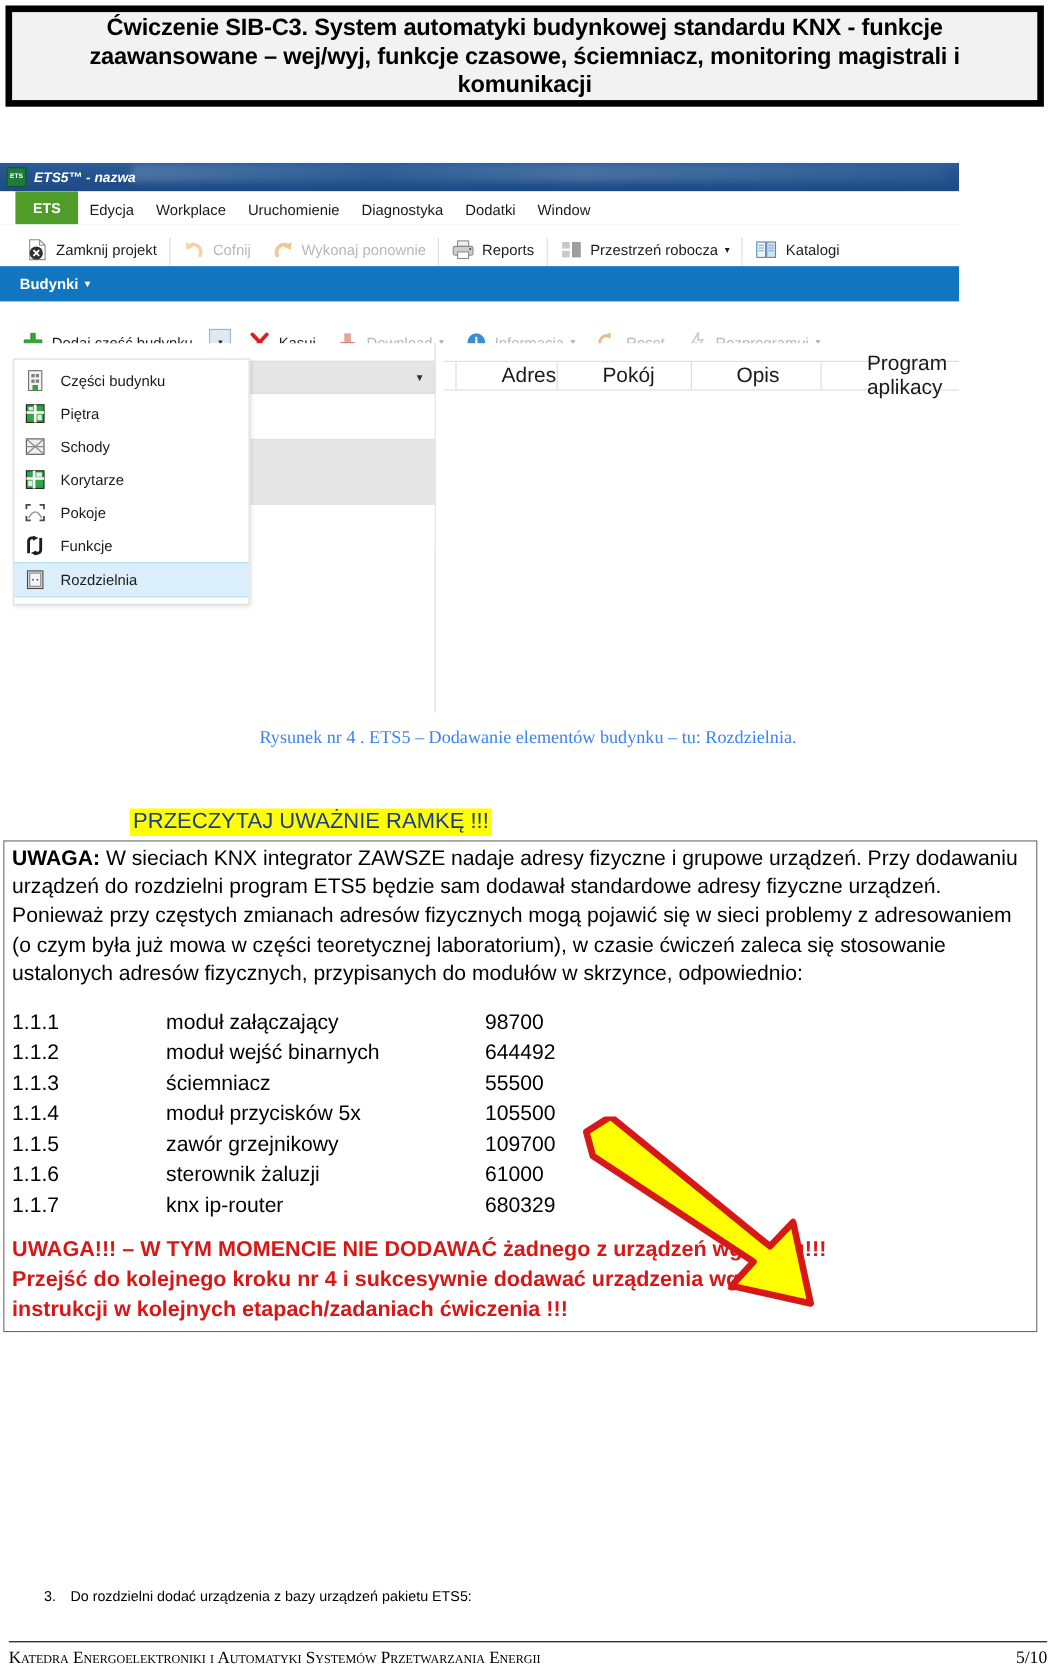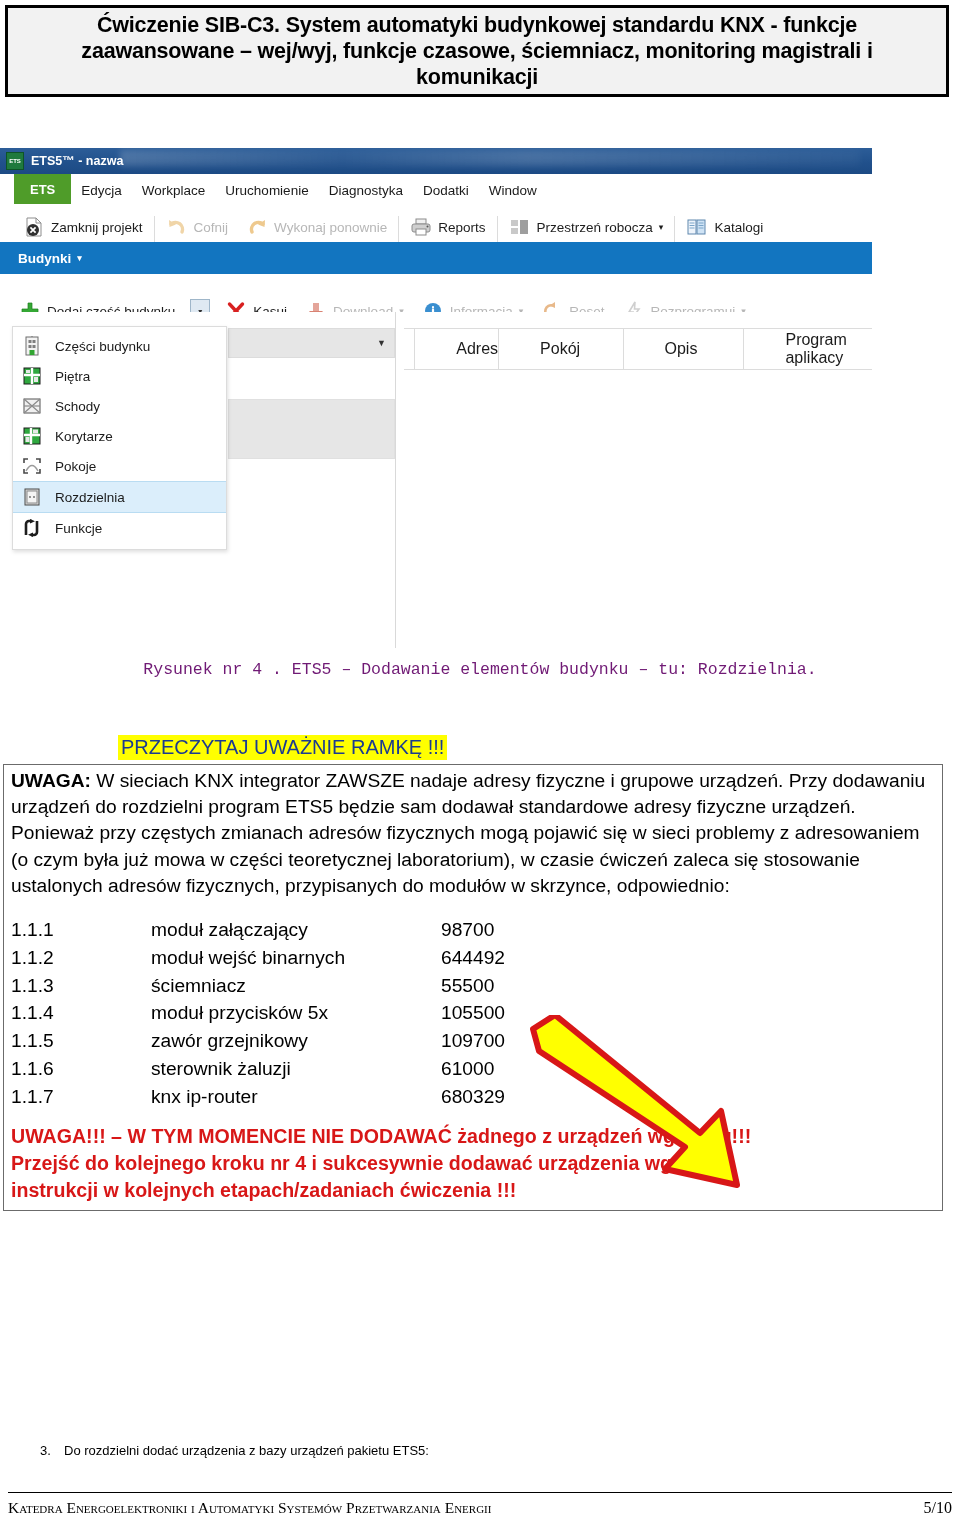--- a/index.html
+++ b/index.html
@@ -17,21 +17,21 @@
     overflow: hidden;
   }
 
   
   #title-box {
     position: absolute;
     left: 5px;
     top: 5px;
     width: 944px;
     height: 92px;
-    border: 3px solid #000000;
+    border: 6px solid #000000;
     background: #f2f2f2;
     box-sizing: border-box;
     display: flex;
     align-items: center;
     justify-content: center;
   }
   #title-text {
     font-weight: bold;
     font-size: 21.5px;
     line-height: 26px;
@@ -61,21 +61,21 @@
     position:absolute; left:120px; top:2px; width:740px; height:16px;
     background: linear-gradient(to right, rgba(255,255,255,.18), rgba(255,255,255,.05) 30%, rgba(255,255,255,.16) 55%, rgba(255,255,255,.04));
     filter: blur(3px);
   }
   .ets-logo {
     width: 16px; height: 16px; margin-left: 6px; margin-right: 7px;
     background: #1f7a3d; border: 1px solid #0e5427; position: relative; z-index:2;
     font-size: 6px; color: #fff; line-height: 16px; text-align: center; font-weight: bold;
   }
   .ets-title-text {
-    color: #ffffff; font-size: 12.5px; font-weight: bold; position: relative; z-index:2;
+    color: #ffffff; font-size: 12.5px; font-weight: bold; position: relative; z-index:2;font-style:italic;
   }
 
   
   .ets-menubar {
     position: absolute; left: 0; top: 26px; width: 872px; height: 30px;
     background: #ffffff; display: flex; align-items: stretch;
     border-bottom: 1px solid #e3e3e3;
   }
   .ets-menubar .ets-tab {
     background: #4f9c29; color: #ffffff; font-weight: bold; font-size: 13px;
@@ -113,24 +113,24 @@
   .split-btn {
     width: 18px; height: 22px; border: 1px solid #9fb6c9; background: #dfe9f2;
     margin: 0 6px; display: flex; align-items: center; justify-content: center; font-size: 8px; color:#333;
   }
 
   
   .ets-work { position: absolute; left: 0; top: 164px; width: 872px; height: 336px; background:#fff; }
   .col-line { position: absolute; top: 0; width: 1px; background: #d9d9d9; }
 
   .grid-head {
-    position: absolute; top: 16px; height: 42px;
+    position: absolute; top: 16px; height: 27px;
     border-top: 1px solid #dcdcdc; border-bottom: 1px solid #dcdcdc;
     box-sizing: border-box; display: flex; align-items: center;
-    font-size: 16px; color: #1b1b1b; background: #fff; gap: 32px;
+    font-size: 19px; color: #1b1b1b; background: #fff; gap: 32px;
   }
   .gh-cell { height: 100%; display: flex; align-items: center; padding-left: 9px; border-right: 1px solid #dcdcdc; box-sizing:border-box;}
 
   .filter-box {
     position: absolute; left: 228px; top: 16px; width: 167px; height: 30px;
     background: #e6e6e6; border: 1px solid #dcdcdc; box-sizing: border-box;
     display: flex; align-items: center; justify-content: flex-end; padding-right: 8px;
     font-size: 9px; color: #333;
   }
   .row-w { position:absolute; left:228px; width:167px; background:#fff; }
@@ -144,21 +144,21 @@
   }
   .ets-menu .mrow {
     height: 30px; display: flex; align-items: center; padding-left: 8px; font-size: 13.5px; color: #1b1b1b;
   }
   .ets-menu .mrow.sel { background: #dbeefb; border-top: 1px solid #b9dcf2; border-bottom: 1px solid #b9dcf2;}
   .ets-menu .mico { width: 22px; height: 20px; margin-right: 12px; flex: none; }
 
   
   #caption {
     position: absolute; left: 0; top: 660px; width: 960px;
-    text-align: center; font-family: Liberation Mono, monospace; font-size: 16.5px; color: #701a75;
+    text-align: center; font-family: Liberation Serif, serif; font-size: 16.5px; color: #3b82f6;
   }
 
   
   #read-frame {
     position: absolute; left: 118px; top: 735px;
     font-size: 20px; color: #1b3b91; background: #ffff00; padding: 1px 3px;
     font-family: "Liberation Sans", sans-serif;
   }
 
   
@@ -427,41 +427,41 @@
       </div>
       <div class="mrow">
         <span class="mico">
           <svg width="22" height="20" viewBox="0 0 22 20">
             <path d="M3 7V3h4M19 7V3h-4M3 13v4h4M19 13v4h-4" fill="none" stroke="#4a4a4a" stroke-width="1.6"></path>
             <path d="M5 15 Q11 4 17 15" fill="none" stroke="#9b9b9b" stroke-width="1.4"></path>
           </svg>
         </span>
         <span>Pokoje</span>
       </div>
+      <div class="mrow">
+        <span class="mico">
+          <svg width="22" height="20" viewBox="0 0 22 20">
+            <path d="M5 17 V6 a3 3 0 0 1 3-3 h3" fill="none" stroke="#1d1d1d" stroke-width="2.6"></path>
+            <path d="M9 1 L14 3.2 L9 5.6 Z" fill="#1d1d1d"></path>
+            <path d="M16 3 V14 a3 3 0 0 1 -3 3 h-3" fill="none" stroke="#1d1d1d" stroke-width="2.6"></path>
+            <path d="M12 14.4 L7 16.8 L12 19 Z" fill="#1d1d1d"></path>
+          </svg>
+        </span>
+        <span>Funkcje</span>
+      </div>
       <div class="mrow sel">
         <span class="mico">
           <svg width="22" height="20" viewBox="0 0 22 20">
             <rect x="4" y="2" width="14" height="16" fill="#dadada" stroke="#4a4a4a"></rect>
             <rect x="6" y="4" width="10" height="12" fill="#f4f4f4" stroke="#8a8a8a"></rect>
             <circle cx="9" cy="10" r="0.9" fill="#666"></circle>
             <circle cx="13" cy="10" r="0.9" fill="#666"></circle>
           </svg>
         </span>
         <span>Rozdzielnia</span>
-      </div>
-      <div class="mrow">
-        <span class="mico">
-          <svg width="22" height="20" viewBox="0 0 22 20">
-            <path d="M5 17 V6 a3 3 0 0 1 3-3 h3" fill="none" stroke="#1d1d1d" stroke-width="2.6"></path>
-            <path d="M9 1 L14 3.2 L9 5.6 Z" fill="#1d1d1d"></path>
-            <path d="M16 3 V14 a3 3 0 0 1 -3 3 h-3" fill="none" stroke="#1d1d1d" stroke-width="2.6"></path>
-            <path d="M12 14.4 L7 16.8 L12 19 Z" fill="#1d1d1d"></path>
-          </svg>
-        </span>
-        <span>Funkcje</span>
       </div>
     </div>
   </div>
 </div>
 
 <div id="caption">Rysunek nr 4 . ETS5 – Dodawanie elementów budynku – tu: Rozdzielnia.</div>
 
 <div id="read-frame">PRZECZYTAJ UWAŻNIE RAMKĘ !!!</div>
 
 <div id="uwaga-box">

